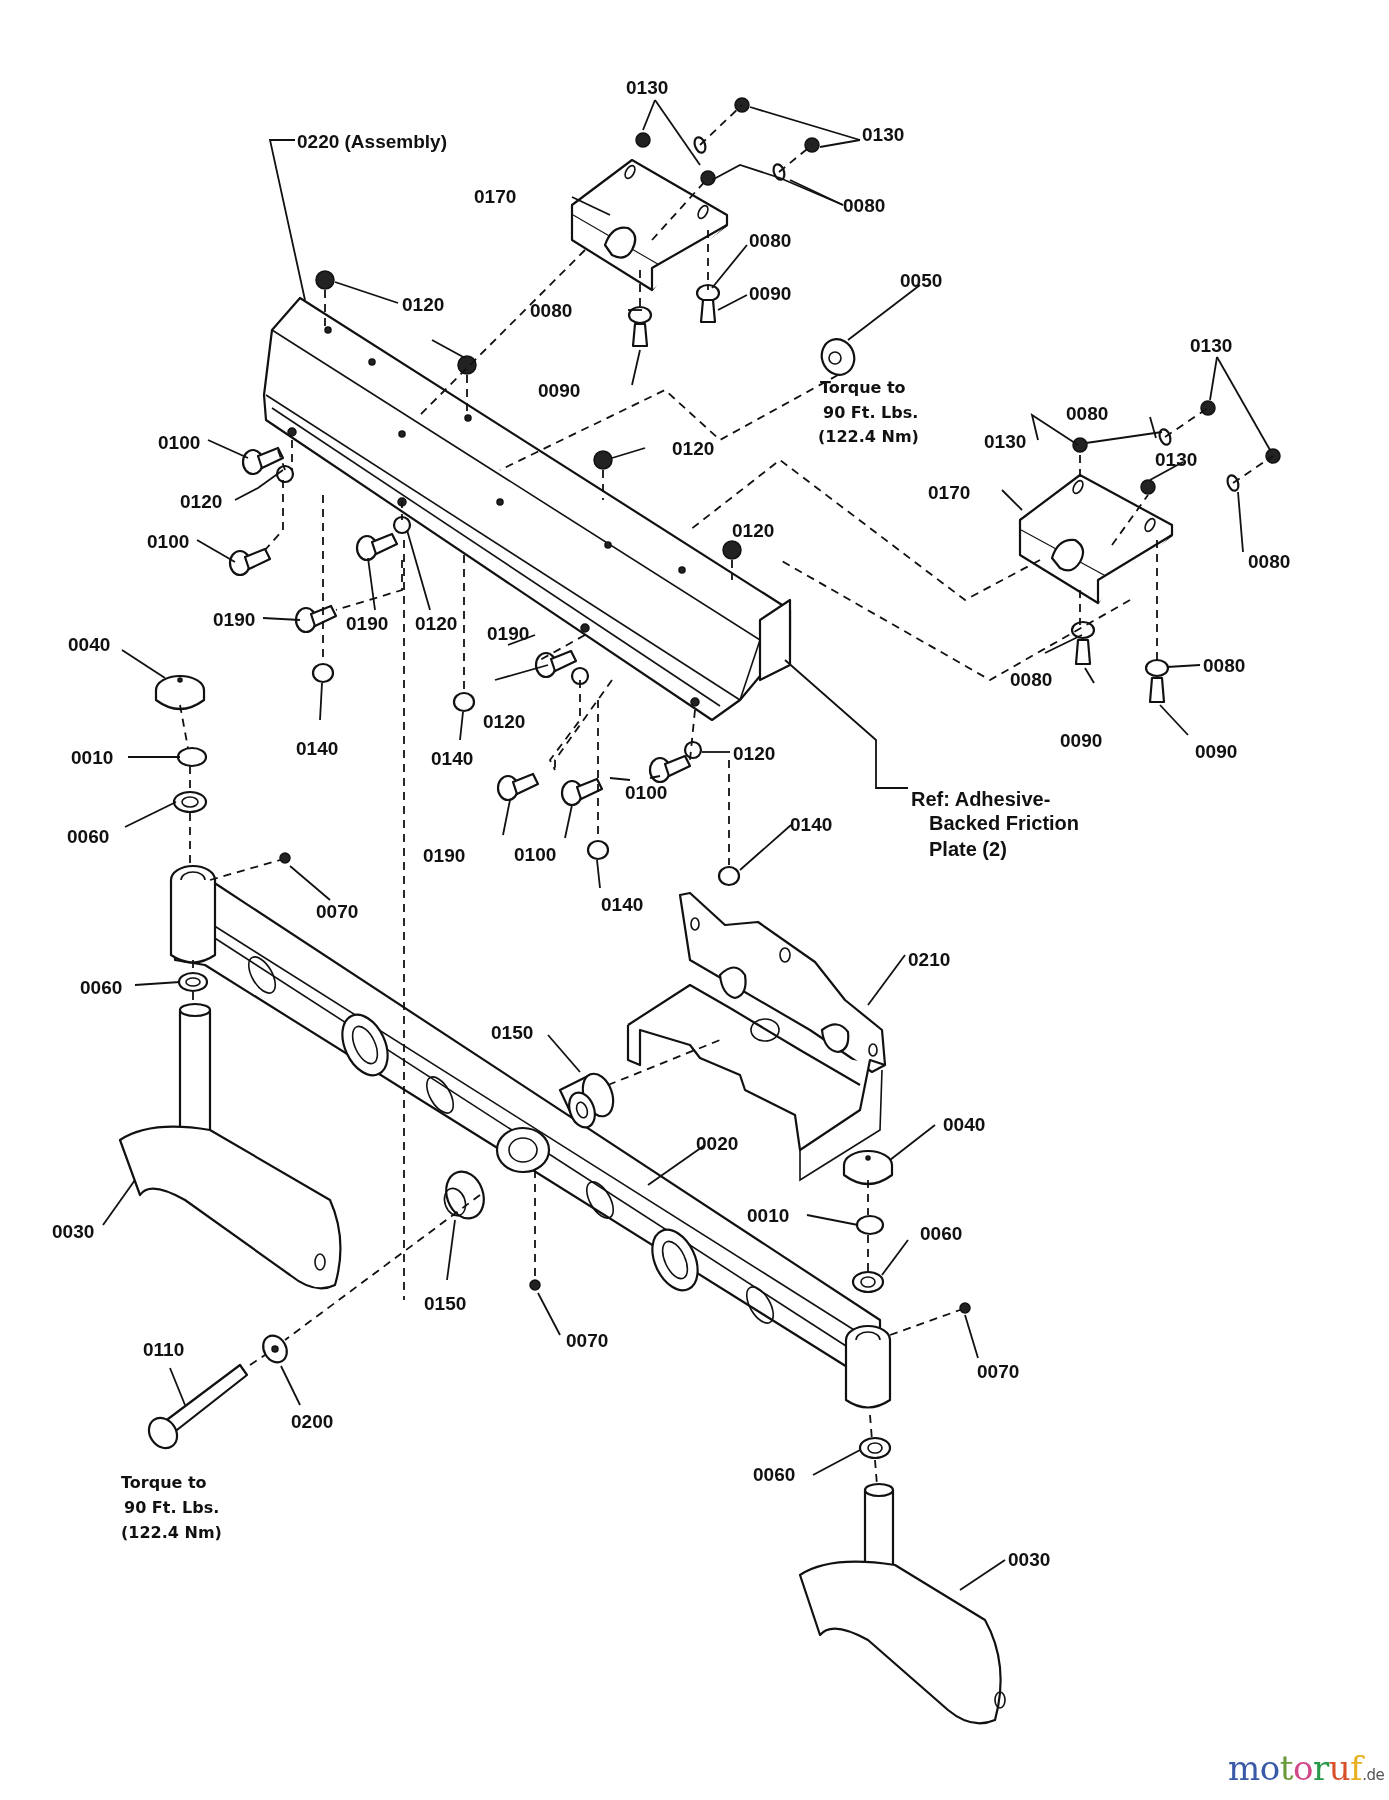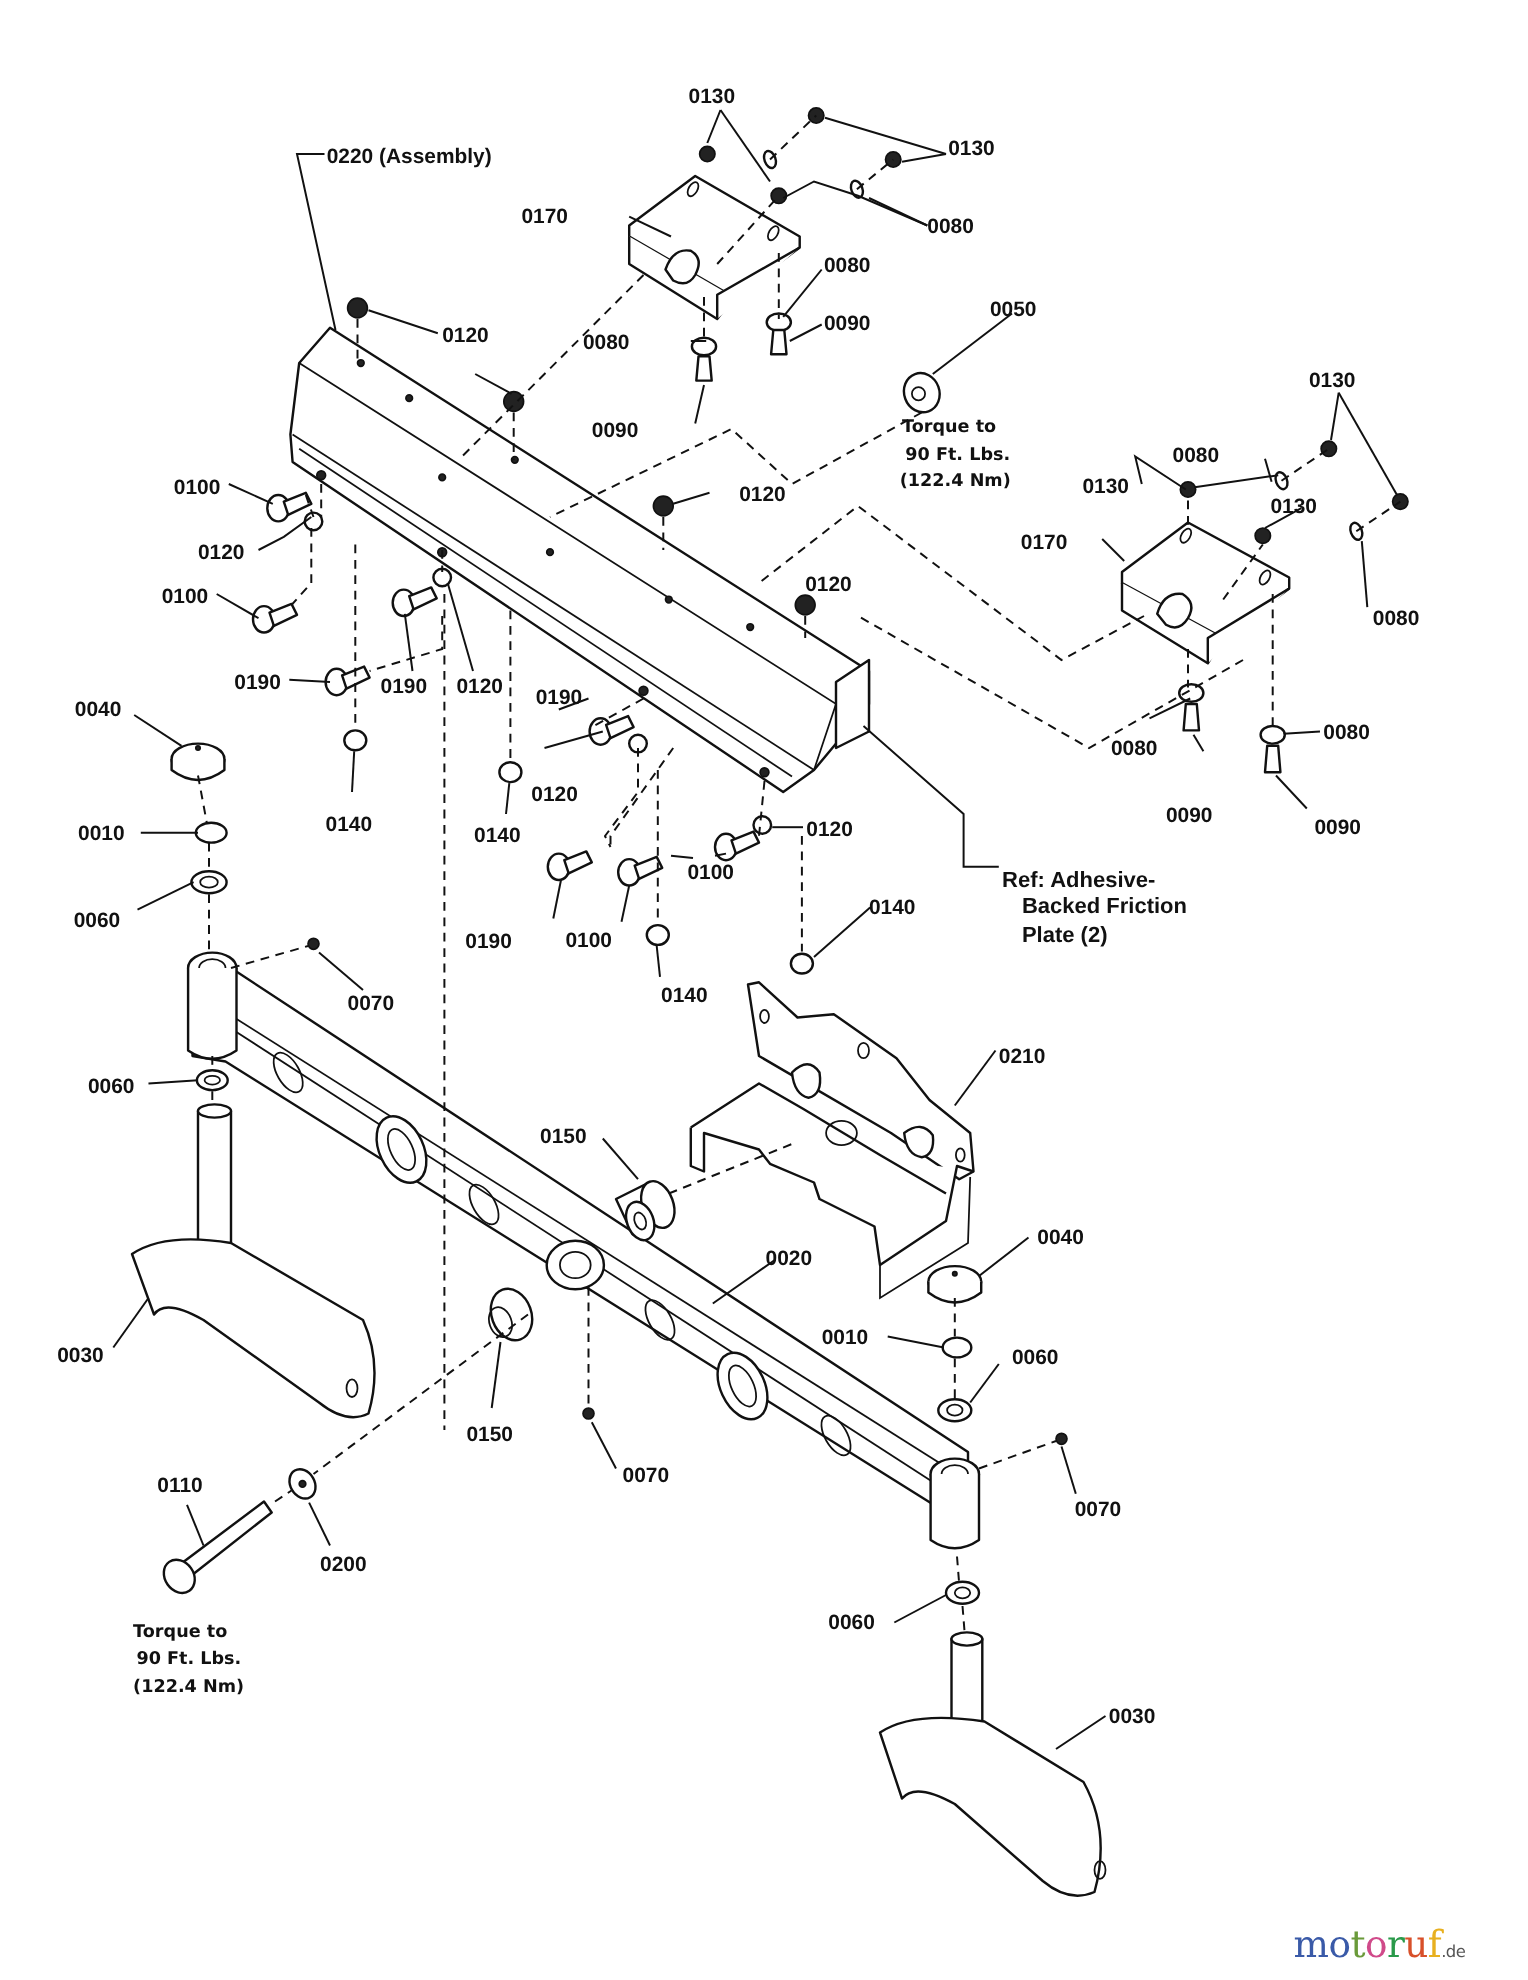--- a/index.html
+++ b/index.html
@@ -6,21 +6,21 @@
   body { width:1389px; height:1800px; position:relative; overflow:hidden; font-family:"Liberation Sans", sans-serif; }
   #diagram { position:absolute; left:0; top:0; width:1389px; height:1800px; }
   .lbl { font-family:"Liberation Sans", sans-serif; font-weight:bold; font-size:19px; fill:#111; }
   .note { font-family:"DejaVu Sans", sans-serif; font-weight:bold; font-size:16px; fill:#111; }
   .ref { font-family:"Liberation Sans", sans-serif; font-weight:bold; font-size:20px; fill:#111; }
   .part { fill:#fff; stroke:#111; stroke-width:2.2; stroke-linejoin:round; }
   .thin { fill:none; stroke:#111; stroke-width:1.6; }
   .leader { fill:none; stroke:#111; stroke-width:1.8; }
   .dash { fill:none; stroke:#111; stroke-width:1.8; stroke-dasharray:8 6; }
   .dark { fill:#222; stroke:#111; stroke-width:1.5; }
-  .logo { position:absolute; left:1176px; top:1748px; font-family:"DejaVu Serif", serif; font-size:34px; letter-spacing:-0.5px; }
+  .logo { position:absolute; left:1228px; top:1748px; font-family:"DejaVu Serif", serif; font-size:34px; letter-spacing:-0.5px; }
   .logo span { display:inline-block; }
   .logo .tld { font-size:15px; color:#555; font-family:"DejaVu Sans", sans-serif; }
 </style>
 </head>
 <body>
 
 <svg id="diagram" viewBox="0 0 1389 1800" xmlns="http://www.w3.org/2000/svg">
 
   <g>
     <path class="part" d="M272 330 L300 298 L790 610 L790 640 L740 700 L712 720 L266 420 L264 395 Z"></path>

